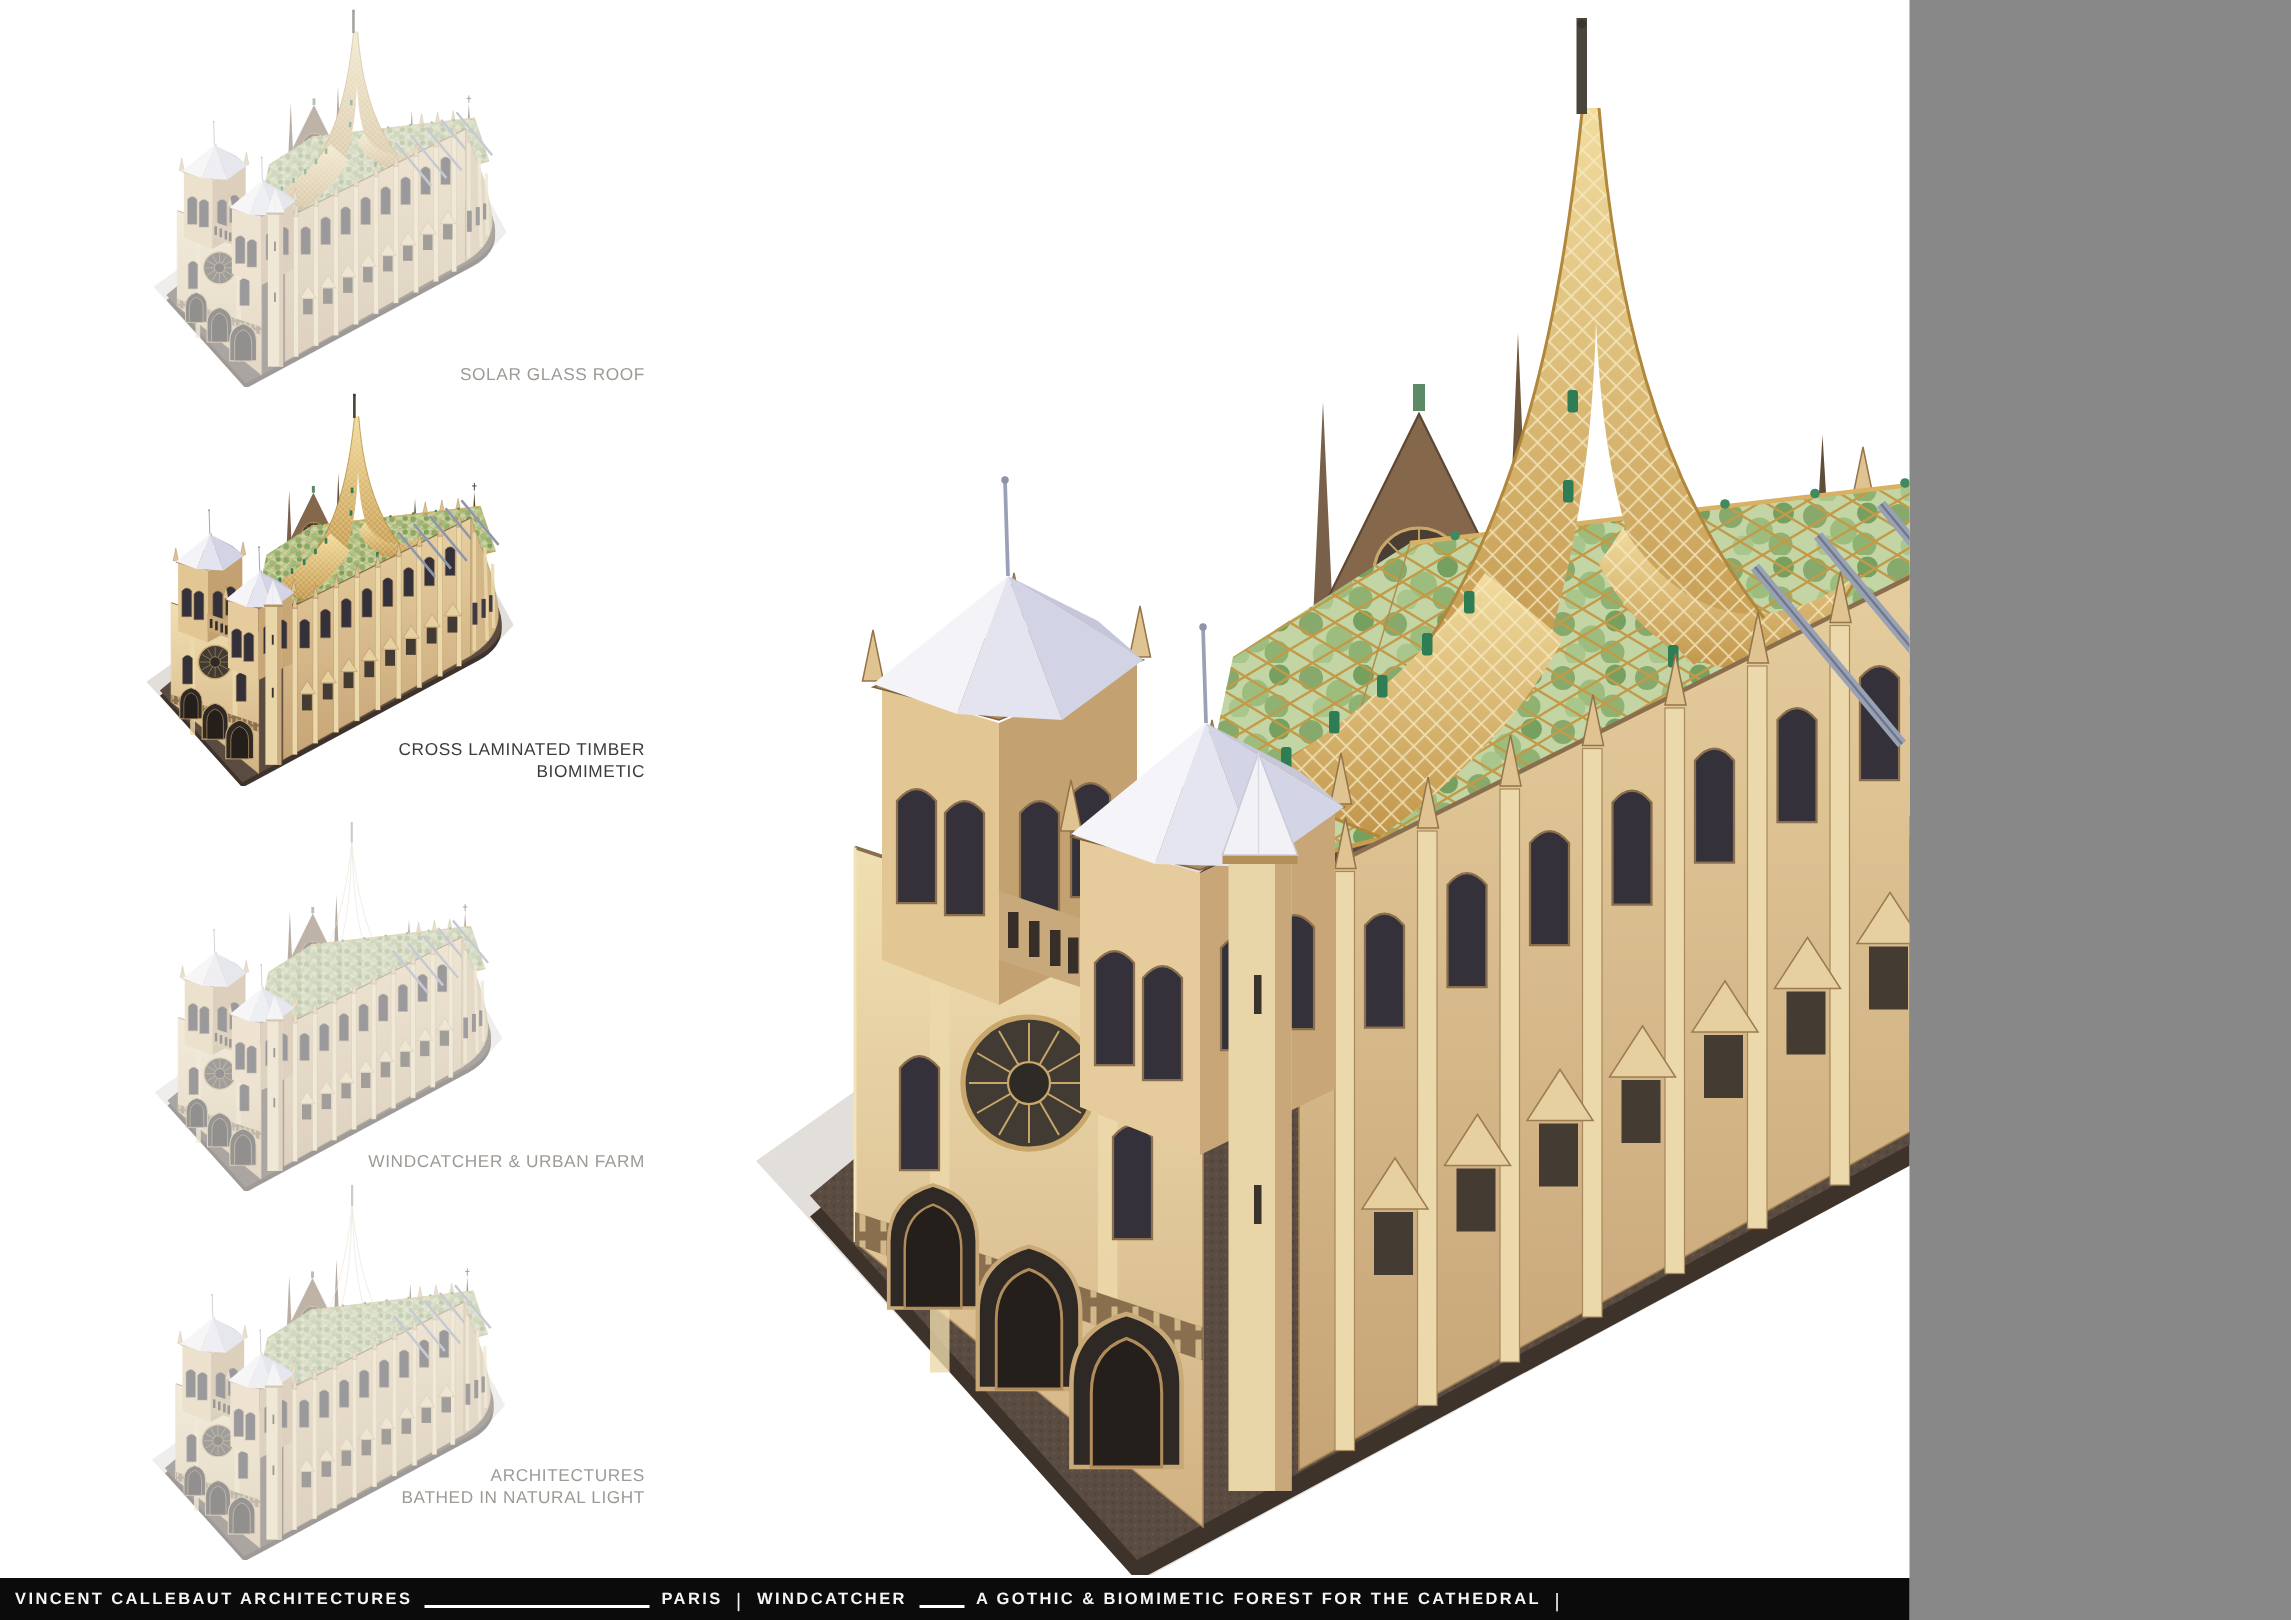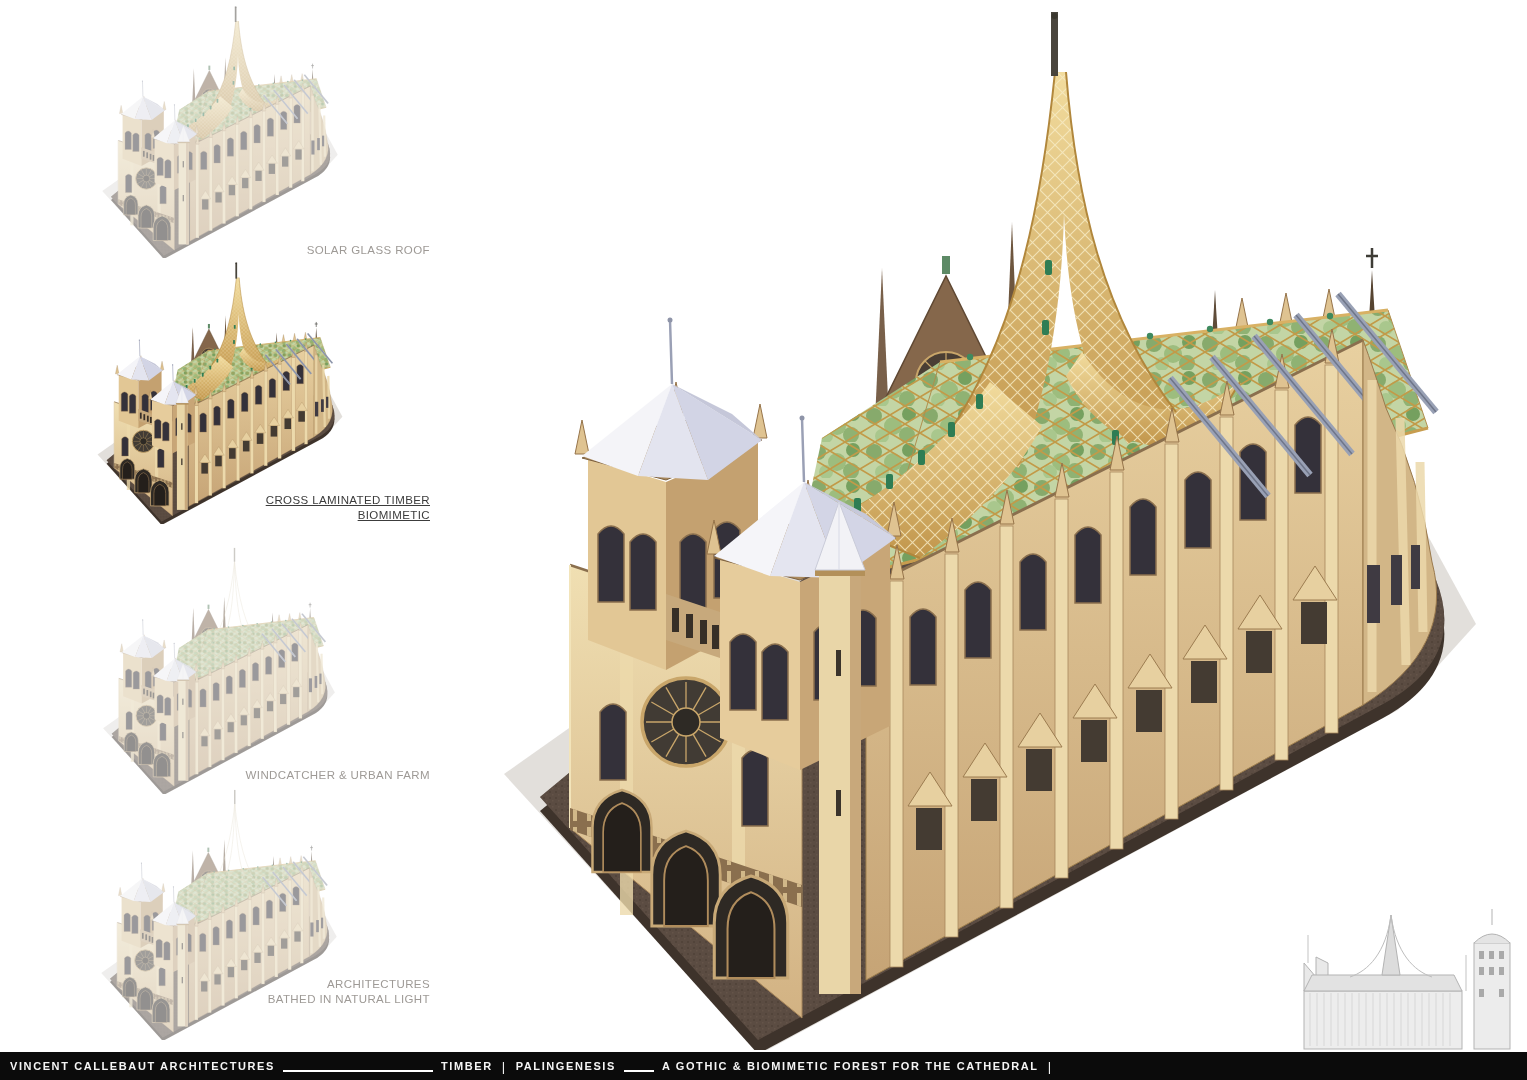--- a/index.html
+++ b/index.html
@@ -1,23 +1,23 @@
 <!DOCTYPE html>
 <html><head>
 <meta charset="utf-8">
 <style>
   html,body{margin:0;padding:0;background:#888;}
-  .board{position:relative;width:1527px;height:1080px;background:#ffffff;overflow:hidden;
+  .board{position:relative;width:1273px;height:1080px;background:#ffffff;overflow:hidden;
          font-family:"Liberation Sans",sans-serif;}
   .thumb{position:absolute;margin:0;padding:0;cursor:pointer;}
   .thumb svg{width:100%;height:100%;display:block;}
   .thumb.faded svg{opacity:.5;filter:saturate(.82) contrast(.95);}
   .vlabel{position:absolute;left:170px;width:260px;text-align:right;
           font-size:11.5px;line-height:15px;letter-spacing:.4px;color:#9e9a96;}
-  .vlabel.active{color:#3c3c3c;text-decoration:underline;}
+  .vlabel.active{color:#3c3c3c;}
   .main-render{position:absolute;left:470px;top:10px;width:1040px;height:1040px;}
   .main-render svg{width:100%;height:100%;display:block;}
   .elevation{position:absolute;left:1298px;top:893px;width:229px;height:159px;}
   .bar{position:absolute;left:0;top:1052px;width:1527px;height:28px;background:#0b0b0b;
        display:flex;justify-content:space-between;align-items:center;color:#f5f5f5;}
   .bar-left{display:flex;align-items:center;white-space:nowrap;padding-left:10px;
             font-size:11px;font-weight:700;letter-spacing:1.6px;}
   .rule{display:inline-block;border-bottom:2px solid #ffffff;height:1px;margin:0 8px;transform:translateY(4px);}
   .rule.long{width:150px;}
   .rule.short{width:30px;}
@@ -388,22 +388,22 @@
         <rect x="201" y="74" width="5" height="8"></rect>
       <rect x="181" y="96" width="5" height="8"></rect>
         <rect x="201" y="96" width="5" height="8"></rect>
     </g>
   </svg>
 
   <footer class="bar">
     <div class="bar-left">
       <span>VINCENT CALLEBAUT ARCHITECTURES</span>
       <span class="rule long"></span>
-      <span>TIMBER</span>
+      <span>PARIS</span>
       <span class="pipe">|</span>
-      <span>PALINGENESIS</span>
+      <span>WINDCATCHER</span>
       <span class="rule short"></span>
       <span>A GOTHIC &amp; BIOMIMETIC FOREST FOR THE CATHEDRAL</span>
       <span class="pipe">|</span>
     </div>
   </footer>
 
 </div>
 
 </body></html>

